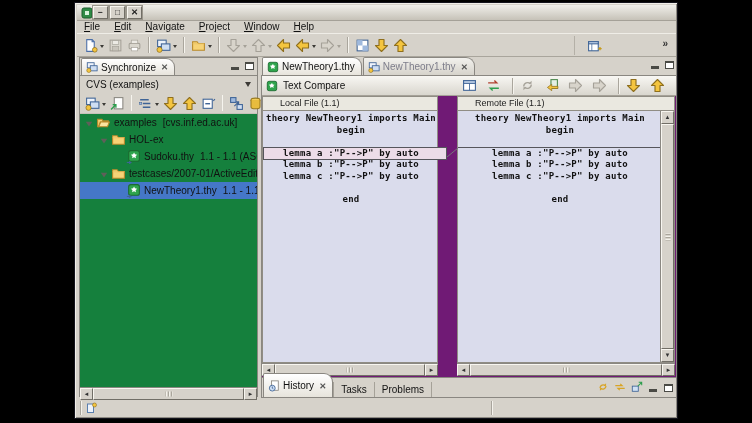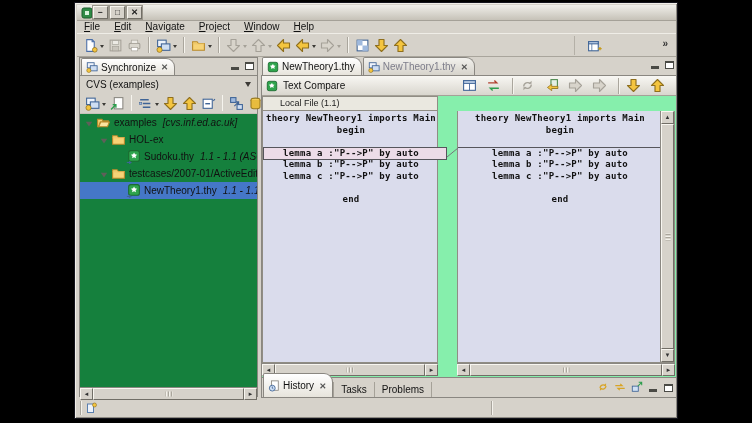--- a/index.html
+++ b/index.html
@@ -55,39 +55,39 @@
   .scope-row{height:17px;display:flex;align-items:center;font-size:10px;color:#111;
              padding:0 6px;position:relative;border-top:1px solid #8a8781;}
   .scope-dd{position:absolute;right:6px;width:0;height:0;border:3.5px solid transparent;border-top:5px solid #3c3a36;top:6px;}
   .viewtools{height:20px;display:flex;align-items:center;padding-left:3px;}
   .tree{background:#15803d;height:273px;overflow:hidden;font-size:10px;color:#111;border-top:1px solid #c6c2ba;}
   .trow{height:17px;display:flex;align-items:center;white-space:nowrap;overflow:hidden;}
   .trow.sel{background:#4577c8;}
   .exp{width:10px;height:8px;flex:none;margin-right:1px;}
   .exp svg{width:8px;height:8px;}
   .trow .ic{flex:none;margin-right:3px;}
-  .trow .rev{margin-left:6px;font-style:italic;}
+  .trow .rev{margin-left:6px;}
   
   .hscroll{height:13px;background:#edebe5;display:flex;align-items:stretch;border-top:1px solid #8a8781;box-sizing:border-box;}
   .sbtn{width:13px;flex:none;background:#d6d2ca;border:1px solid;box-sizing:border-box;
         border-color:#f8f6f0 #716e66 #716e66 #f8f6f0;font-size:6px;line-height:10px;text-align:center;color:#333;}
   .sthumb{flex:1;background:#d6d2ca;border:1px solid;box-sizing:border-box;
           border-color:#f8f6f0 #716e66 #716e66 #f8f6f0;position:relative;}
   .grip{position:absolute;left:50%;top:50%;transform:translate(-50%,-50%);width:7px;height:5px;
         background:repeating-linear-gradient(90deg,#aaa69c 0 1px,#f4f2ec 1px 2px,transparent 2px 3px);}
   .vscroll{width:14px;flex:none;background:#edebe5;display:flex;flex-direction:column;border-left:1px solid #8a8781;box-sizing:border-box;}
   .vscroll .sbtn{width:auto;height:13px;}
   .vscroll .sthumb .grip{width:5px;height:7px;
         background:repeating-linear-gradient(0deg,#aaa69c 0 1px,#f4f2ec 1px 2px,transparent 2px 3px);}
   
   #editorcol{left:186px;top:54px;width:416px;height:340px;}
   .etabrow{height:18px;display:flex;align-items:flex-end;position:relative;border-bottom:1px solid #8a8781;box-sizing:content-box;}
   .etab{height:18px;}
   
-  #compare{height:302px;border:1px solid #8a8781;border-top:none;box-sizing:border-box;background:#86efac;}
+  #compare{height:302px;border:1px solid #8a8781;border-top:none;box-sizing:border-box;background:#701a75;}
   .cmp-header{height:20px;background:linear-gradient(#f8f7f3,#d9d6ce);border-bottom:1px solid #a5a198;
               display:flex;align-items:center;padding:0 4px;font-size:10px;color:#111;box-sizing:border-box;}
   .cmp-header .ic{margin-right:5px;}
   .cmp-tools{margin-left:auto;display:flex;align-items:center;}
   .pane-headers{height:15px;display:flex;}
   .phead{box-sizing:border-box;border:1px solid #908d84;background:#eae8e0;font-size:9px;color:#222;
          padding:1px 17px;white-space:nowrap;overflow:hidden;}
   .phead.l{width:176px;}
   .pgap{width:19px;}
   .phead.r{width:218px;}
@@ -572,20 +572,21 @@
                       <path d="M4 1.2h4v4.8h2.8L6 10.8 1.2 6H4z" fill="#f4c53f" stroke="#8f6f1d" stroke-width="0.9" stroke-linejoin="round"></path>
                     </g>
                   </svg>
                 </i>
               </span>
           </span>
         </div>
         <div class="pane-headers">
           <span class="phead l">Local File (1.1)</span>
           <span class="pgap"></span>
+          <span class="phead r">Remote File (1.1)</span>
         </div>
         <div class="cmp-body">
           <div class="diffbox"></div>
           <svg class="connector" viewBox="0 0 11 14">
               <line x1="0" y1="11" x2="11" y2="2" stroke="#75757a" stroke-width="1"></line>
             </svg>
           <div class="insline"></div>
           <div class="cpane l">
             <div class="code" id="leftcode">
                 <div class="line">theory NewTheory1 imports Main</div>

